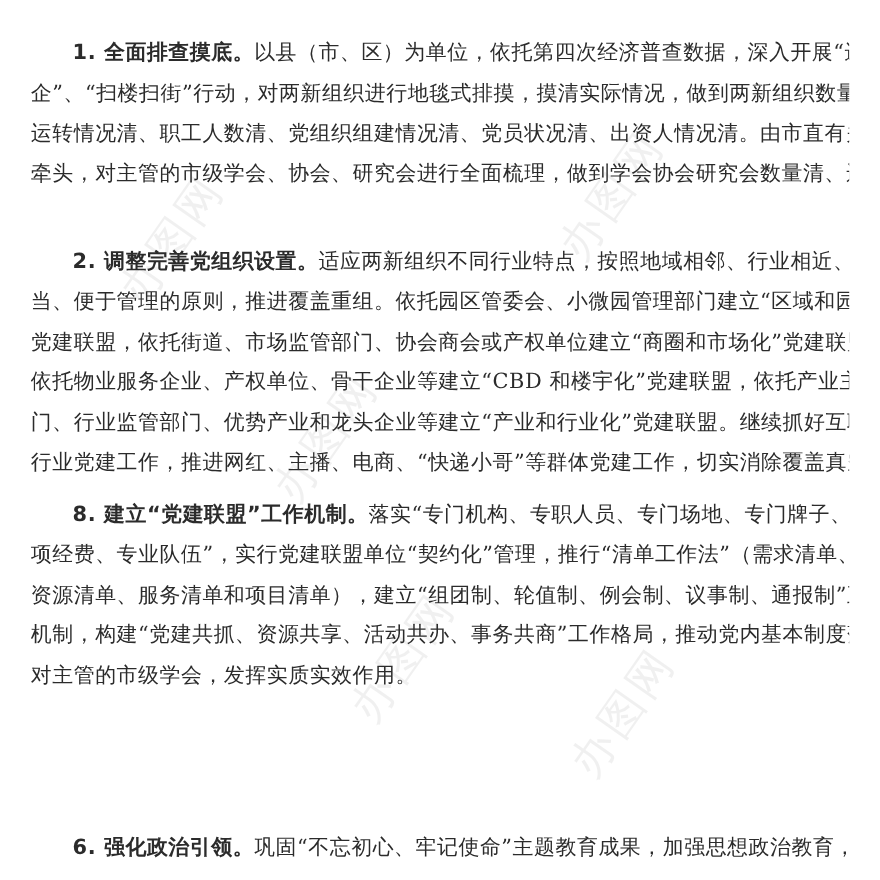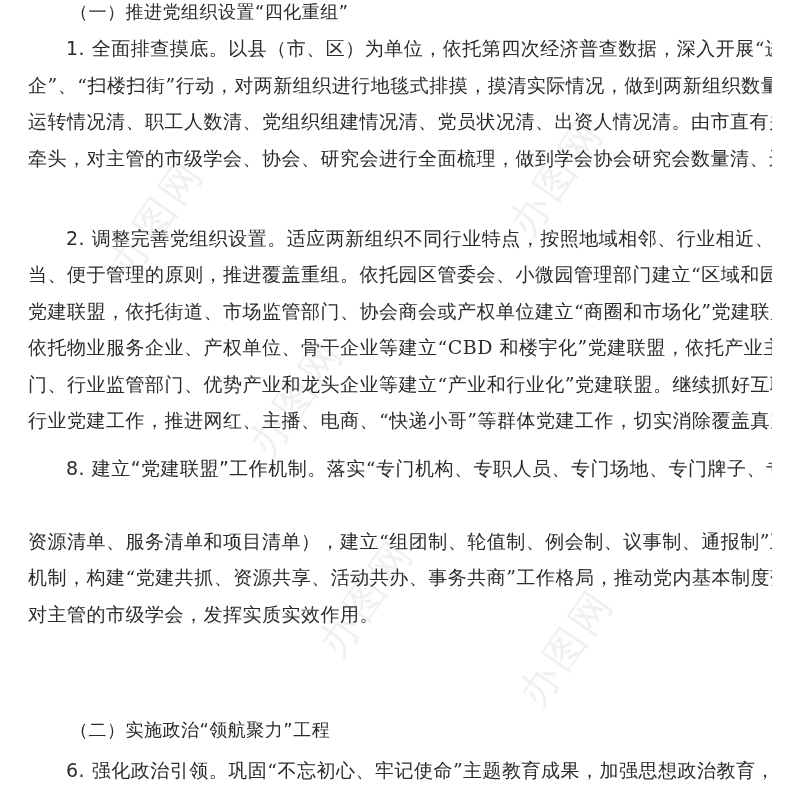--- a/index.html
+++ b/index.html
@@ -18,62 +18,61 @@
       letter-spacing: 0.5px;
     }
     .line.last { text-align-last: left; }
     .indent { left: 66px; width: 706px; }
     .heading {
       position: absolute; left: 70px;
       font-family: "DejaVu Sans", "Liberation Sans", sans-serif;
       font-size: 18px; line-height: 24px; white-space: nowrap; color: #2b2b2b;
       letter-spacing: 0.5px;
     }
-    .bold { font-family: "DejaVu Sans", "Liberation Sans", sans-serif; font-weight: normal; }
+    .bold { font-family: "DejaVu Sans", "Liberation Sans", sans-serif; font-weight: bold; }
     .watermark {
       position: absolute; font-family: "DejaVu Sans", sans-serif;
       font-size: 40px; color: rgba(0,0,0,0.06); transform: rotate(-55deg);
       letter-spacing: 4px; white-space: nowrap; pointer-events: none;
     }
   </style>
 </head>
 <body>
 
 <div class="page">
 
   <div class="watermark" style="left:90px;top:190px;">办图网</div>
   <div class="watermark" style="left:490px;top:150px;">办图网</div>
   <div class="watermark" style="left:230px;top:370px;">办图网</div>
   <div class="watermark" style="left:300px;top:570px;">办图网</div>
   <div class="watermark" style="left:500px;top:620px;">办图网</div>
 
-  <div class="heading" style="top:0px;">（一）推进党组织设置“四化重组”</div>
 
   <div class="line indent" style="top:36px;">
     <span class="bold">1. 全面排查摸底。</span><span>以县（市、区）为单位，依托第四次经济普查数据，深入开展“进园入</span>
   </div>
   <div class="line" style="top:73px;">企”、“扫楼扫街”行动，对两新组织进行地毯式排摸，摸清实际情况，做到两新组织数量清、</div>
   <div class="line" style="top:109px;">运转情况清、职工人数清、党组织组建情况清、党员状况清、出资人情况清。由市直有关单位</div>
   <div class="line" style="top:146px;">牵头，对主管的市级学会、协会、研究会进行全面梳理，做到学会协会研究会数量清、运行情</div>
 
   <div class="line indent" style="top:226px;">
     <span class="bold">2. 调整完善党组织设置。</span><span>适应两新组织不同行业特点，按照地域相邻、行业相近、规模适</span>
   </div>
   <div class="line" style="top:262px;">当、便于管理的原则，推进覆盖重组。依托园区管委会、小微园管理部门建立“区域和园区化”</div>
   <div class="line" style="top:299px;">党建联盟，依托街道、市场监管部门、协会商会或产权单位建立“商圈和市场化”党建联盟，</div>
   <div class="line" style="top:335px;">依托物业服务企业、产权单位、骨干企业等建立“CBD 和楼宇化”党建联盟，依托产业主管部</div>
   <div class="line" style="top:372px;">门、行业监管部门、优势产业和龙头企业等建立“产业和行业化”党建联盟。继续抓好互联网</div>
   <div class="line" style="top:408px;">行业党建工作，推进网红、主播、电商、“快递小哥”等群体党建工作，切实消除覆盖真空。</div>
 
   <div class="line indent" style="top:456px;">
     <span class="bold">8. 建立“党建联盟”工作机制。</span><span>落实“专门机构、专职人员、专门场地、专门牌子、专</span>
   </div>
+  <div class="line" style="top:492px;">项经费、专业队伍”，实行党建联盟单位“契约化”管理，推行“清单工作法”（需求清单、</div>
   <div class="line" style="top:529px;">资源清单、服务清单和项目清单），建立“组团制、轮值制、例会制、议事制、通报制”五项</div>
   <div class="line" style="top:565px;">机制，构建“党建共抓、资源共享、活动共办、事务共商”工作格局，推动党内基本制度落实，</div>
   <div class="line last" style="top:602px;">对主管的市级学会，发挥实质实效作用。</div>
 
-  <div class="heading" style="top:718px;">（二）实施政治“领航聚力”工程</div>
 
   <div class="line indent" style="top:758px;">
     <span class="bold">6. 强化政治引领。</span><span>巩固“不忘初心、牢记使命”主题教育成果，加强思想政治教育，引导</span>
   </div>
 
 </div>
 
 </body></html>

